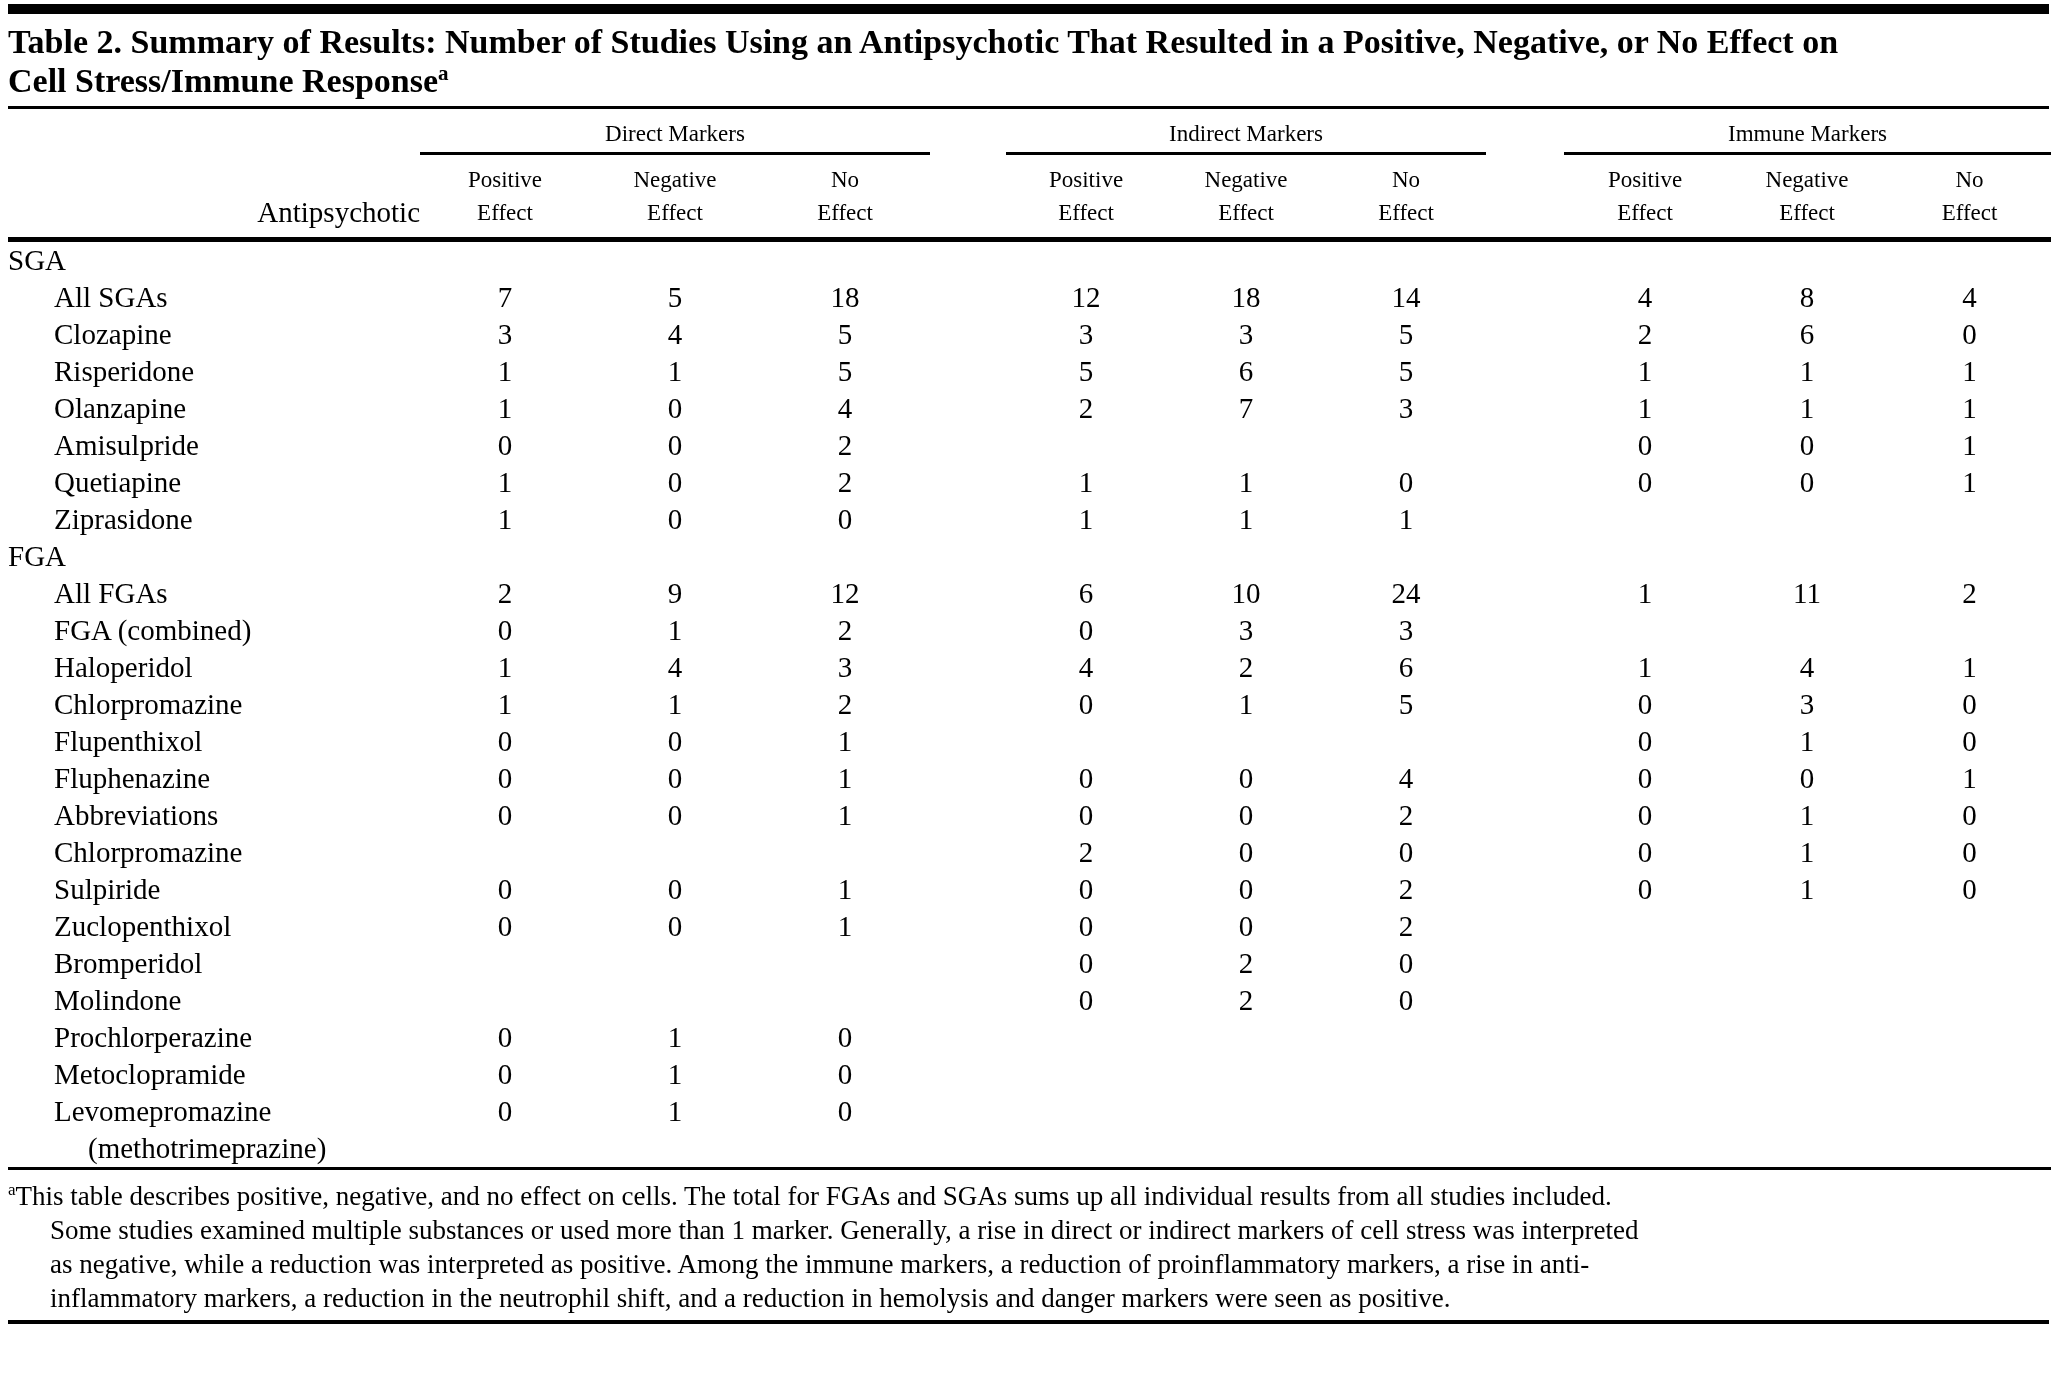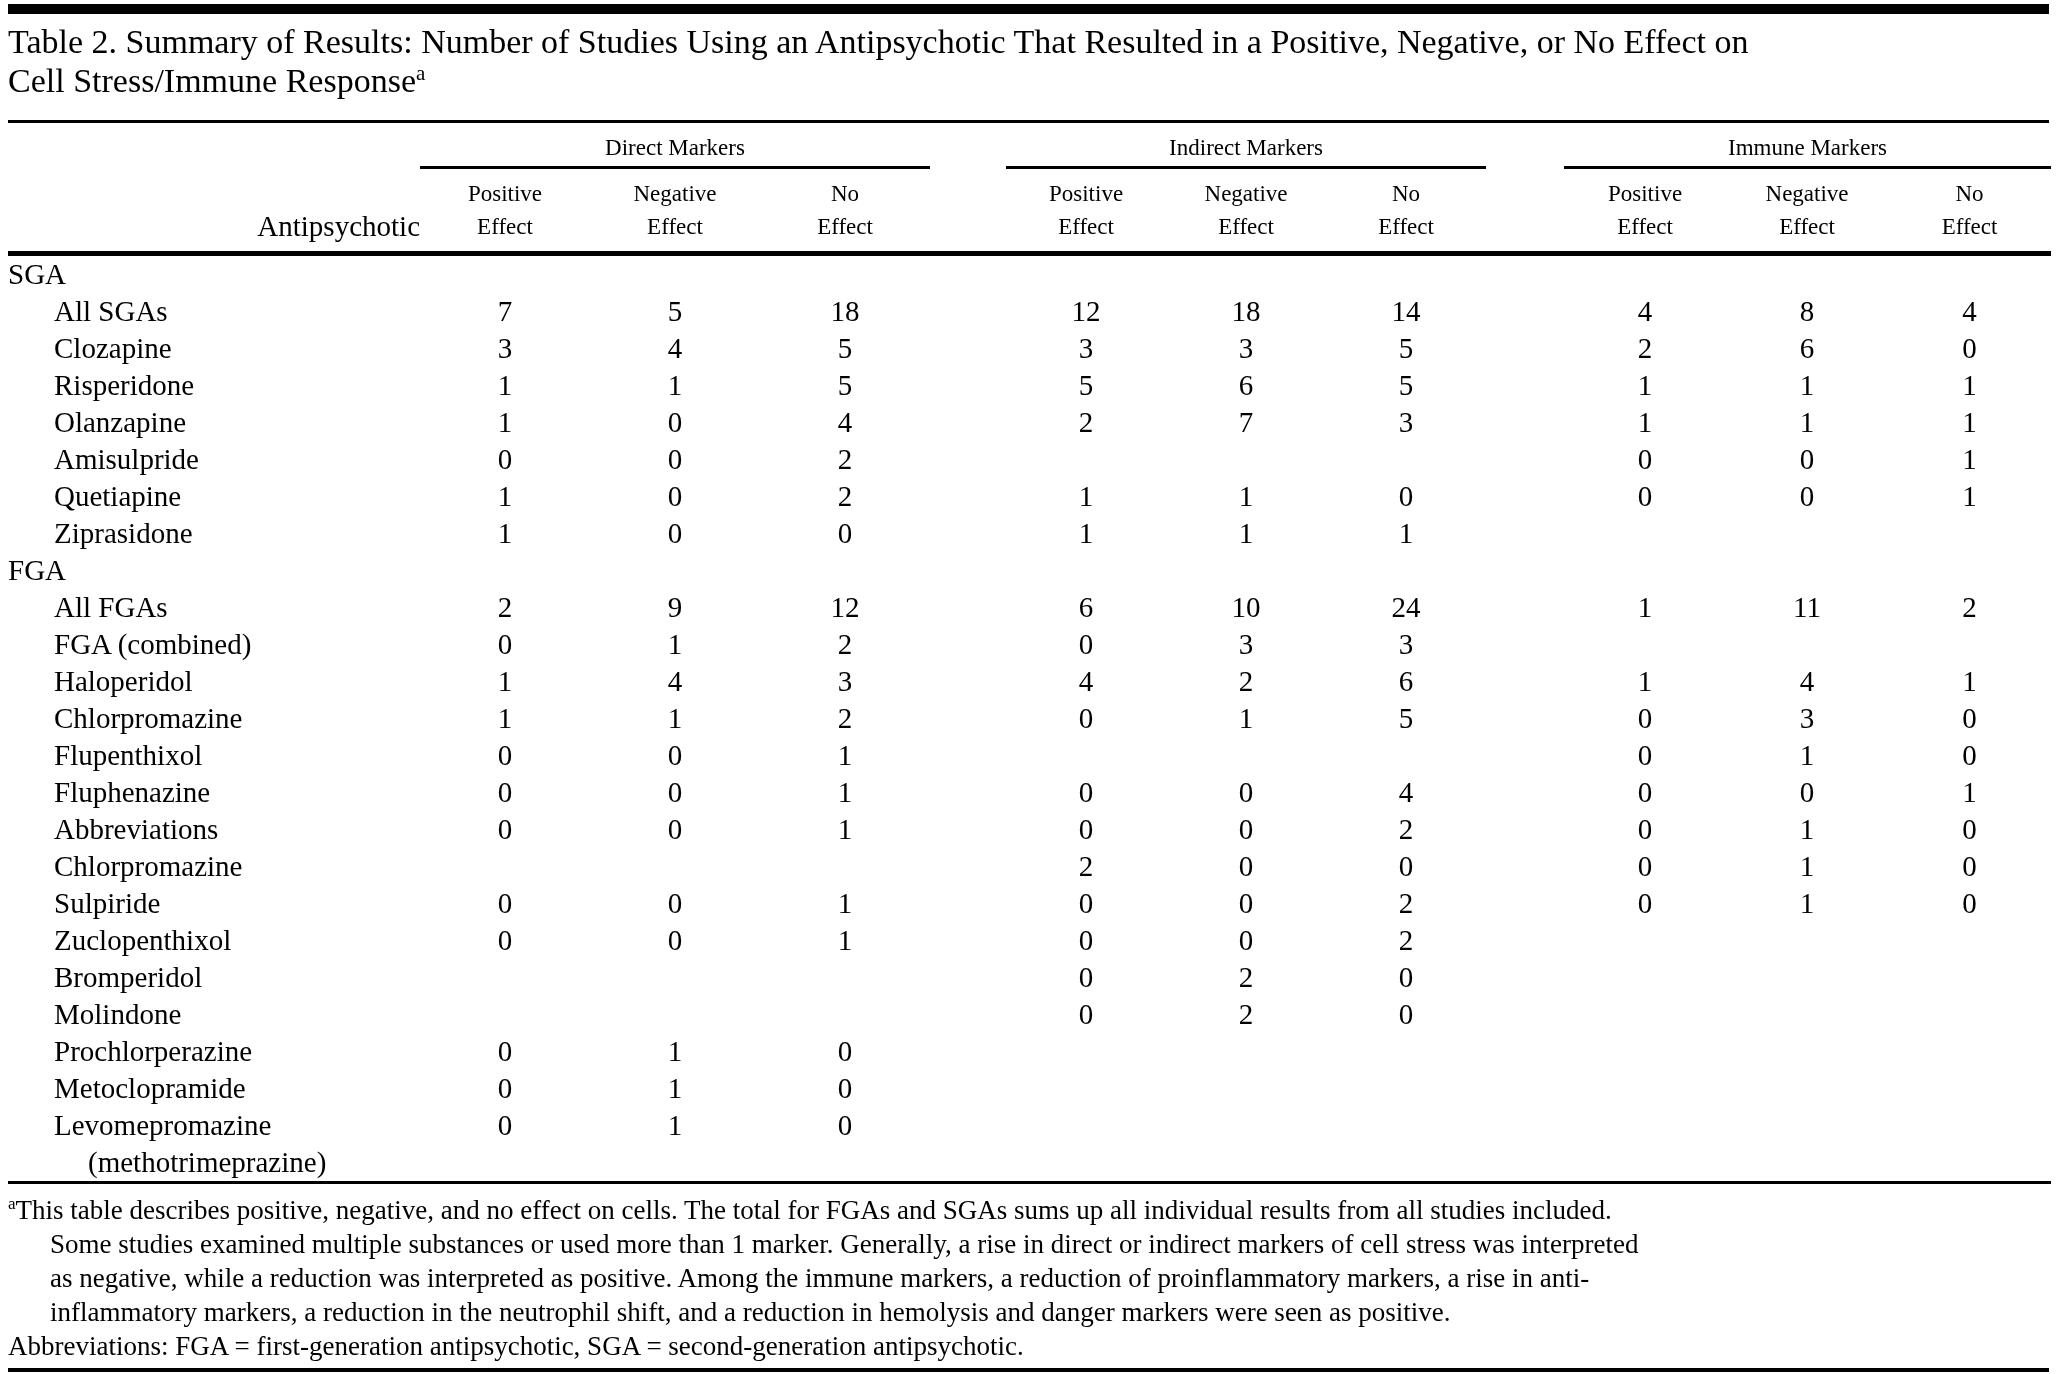--- a/index.html
+++ b/index.html
@@ -11,22 +11,22 @@
   .page {
     position: relative;
     width: 2057px; height: 1374px;
     box-sizing: border-box;
     padding: 4px 8px 0 8px;
     background: #fff;
     overflow: hidden;
   }
   .top-bar { height: 10px; background: #000; }
   .title {
-    margin: 8px 0 20px 0;
-    font-size: 34px; font-weight: normal; line-height: 39px;
+    margin: 8px 0 6px 0;
+    font-size: 34px; font-weight: bold; line-height: 39px;
     white-space: nowrap;
   }
   .title sup { font-size: 21px; line-height: 0; }
   .title-rule { border: 0; border-top: 3px solid #000; margin: 0 0 0 0; }
 
   table.results {
     width: 100%;
     border-collapse: collapse;
     table-layout: fixed;
     border-bottom: 3px solid #000;
@@ -485,17 +485,16 @@
           <td class="val"></td>
         </tr>
       </tbody>
   </table>
 
   <div class="footnotes">
     <div class="fn-line"><sup>a</sup><span>This table describes positive, negative, and no effect on cells. The total for FGAs and SGAs sums up all individual results from all studies included.</span></div>
     <div class="fn-line cont">Some studies examined multiple substances or used more than 1 marker. Generally, a rise in direct or indirect markers of cell stress was interpreted</div>
     <div class="fn-line cont">as negative, while a reduction was interpreted as positive. Among the immune markers, a reduction of proinflammatory markers, a rise in anti-</div>
     <div class="fn-line cont">inflammatory markers, a reduction in the neutrophil shift, and a reduction in hemolysis and danger markers were seen as positive.</div>
-    <div class="fn-line">Abbreviations: FGA = first-generation antipsychotic, SGA = second-generation antipsychotic.</div>
   </div>
 
   <hr class="bottom-rule">
 </div>
 
 </body></html>

